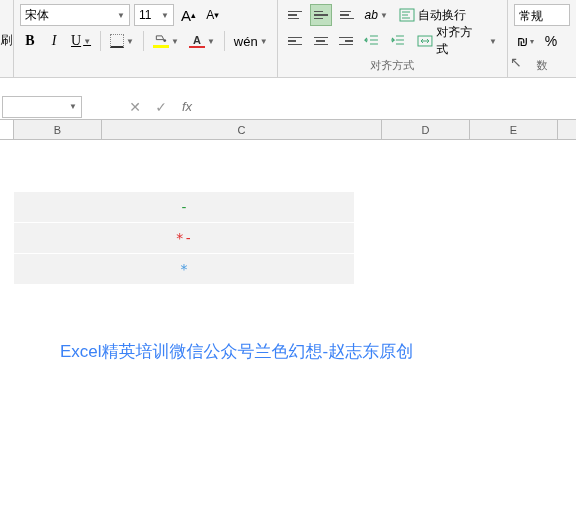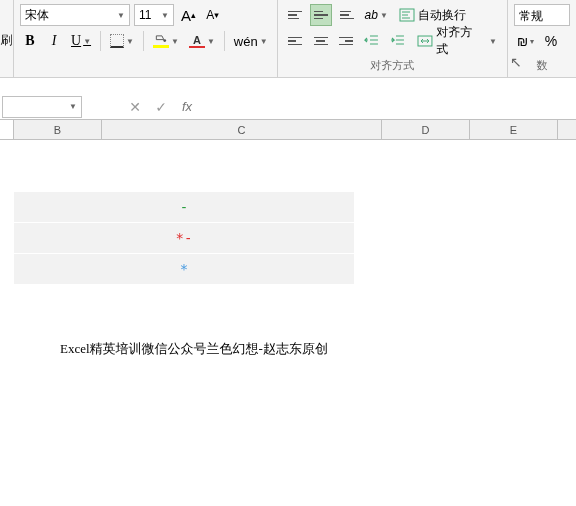--- a/index.html
+++ b/index.html
@@ -37,21 +37,21 @@
 .col-B { width: 88px; }
 .col-C { width: 280px; }
 .col-D { width: 88px; }
 .col-E { width: 88px; }
 .canvas { position: relative; height: 340px; }
 .cell-block { position: absolute; left: 14px; top: 52px; width: 340px; }
 .cell-row { background: #f2f2f2; height: 30px; display: flex; align-items: center; justify-content: center; margin-bottom: 1px; font-size: 14px; font-family: monospace; }
 .green { color: #2a9d3f; }
 .red { color: #e03030; }
 .blue { color: #4a9be0; }
-.attribution { position: absolute; left: 60px; top: 200px; color: #000000; font-size: 13px; font-family: Liberation Serif, serif; }
+.attribution { position: absolute; left: 60px; top: 200px; color: #3b82f6; font-size: 17px; }
 .numfmt-select { width: 56px; height: 22px; border: 1px solid #c0c0c0; background: #fff; padding: 0 4px; font-size: 12px; display: flex; align-items: flex-end; }
 .sep { width: 1px; height: 20px; background: #d0d0d0; margin: 0 2px; }
 </style>
 </head>
 <body>
 
 <div class="ribbon">
   <div class="left-edge">
     <div style="height:28px"></div>
     <span>刷</span>

